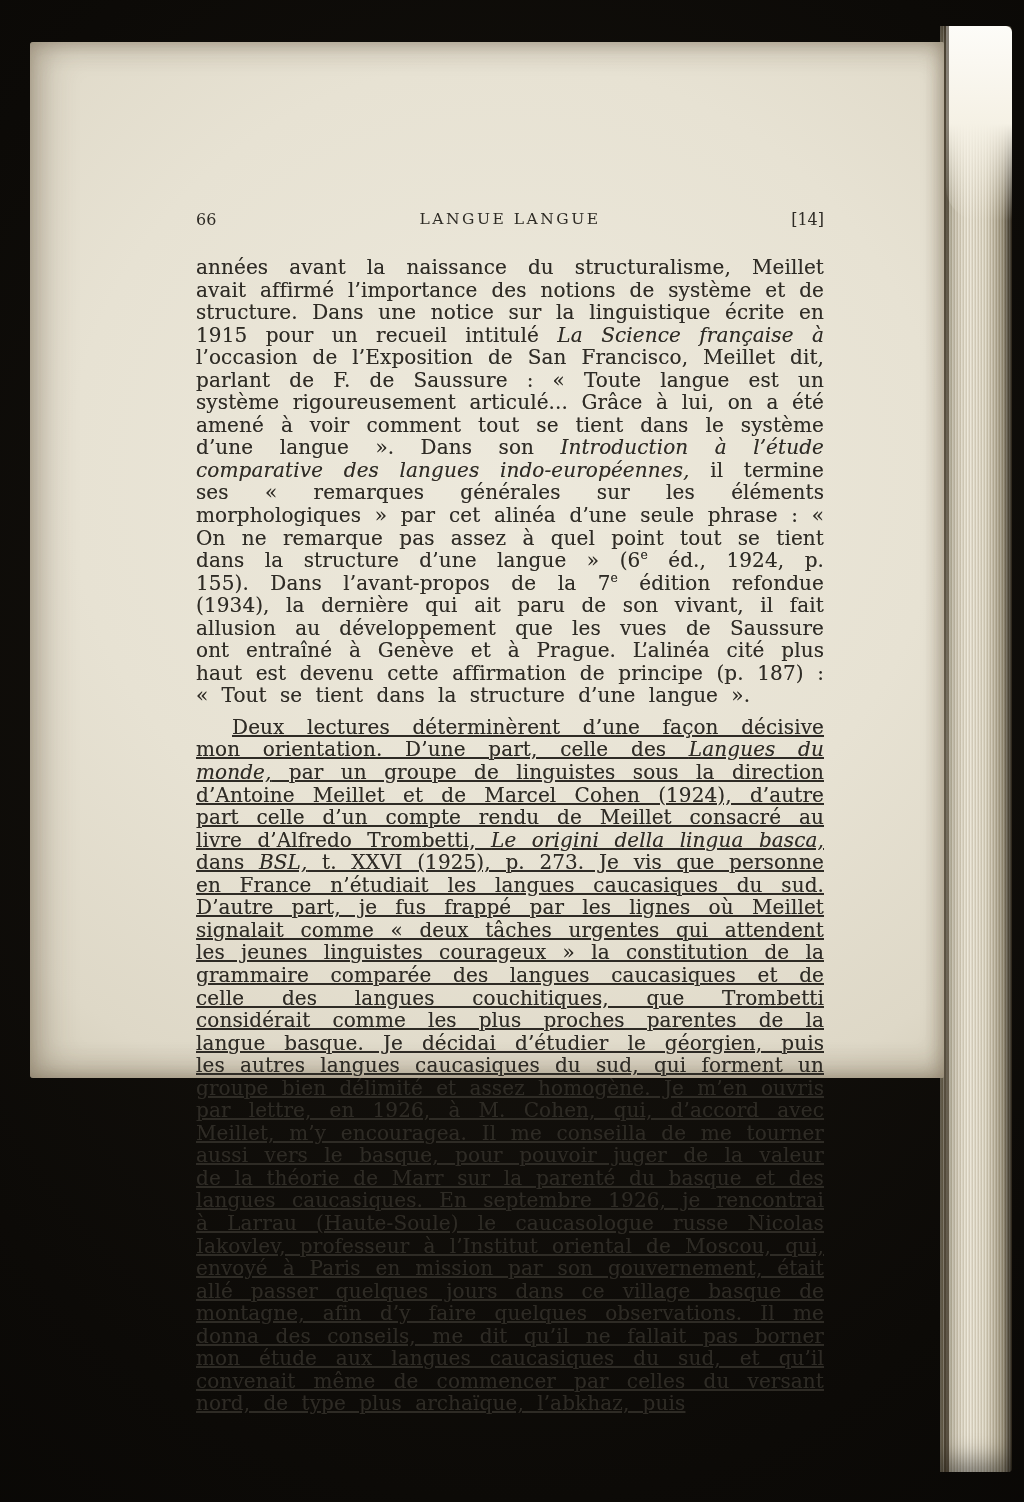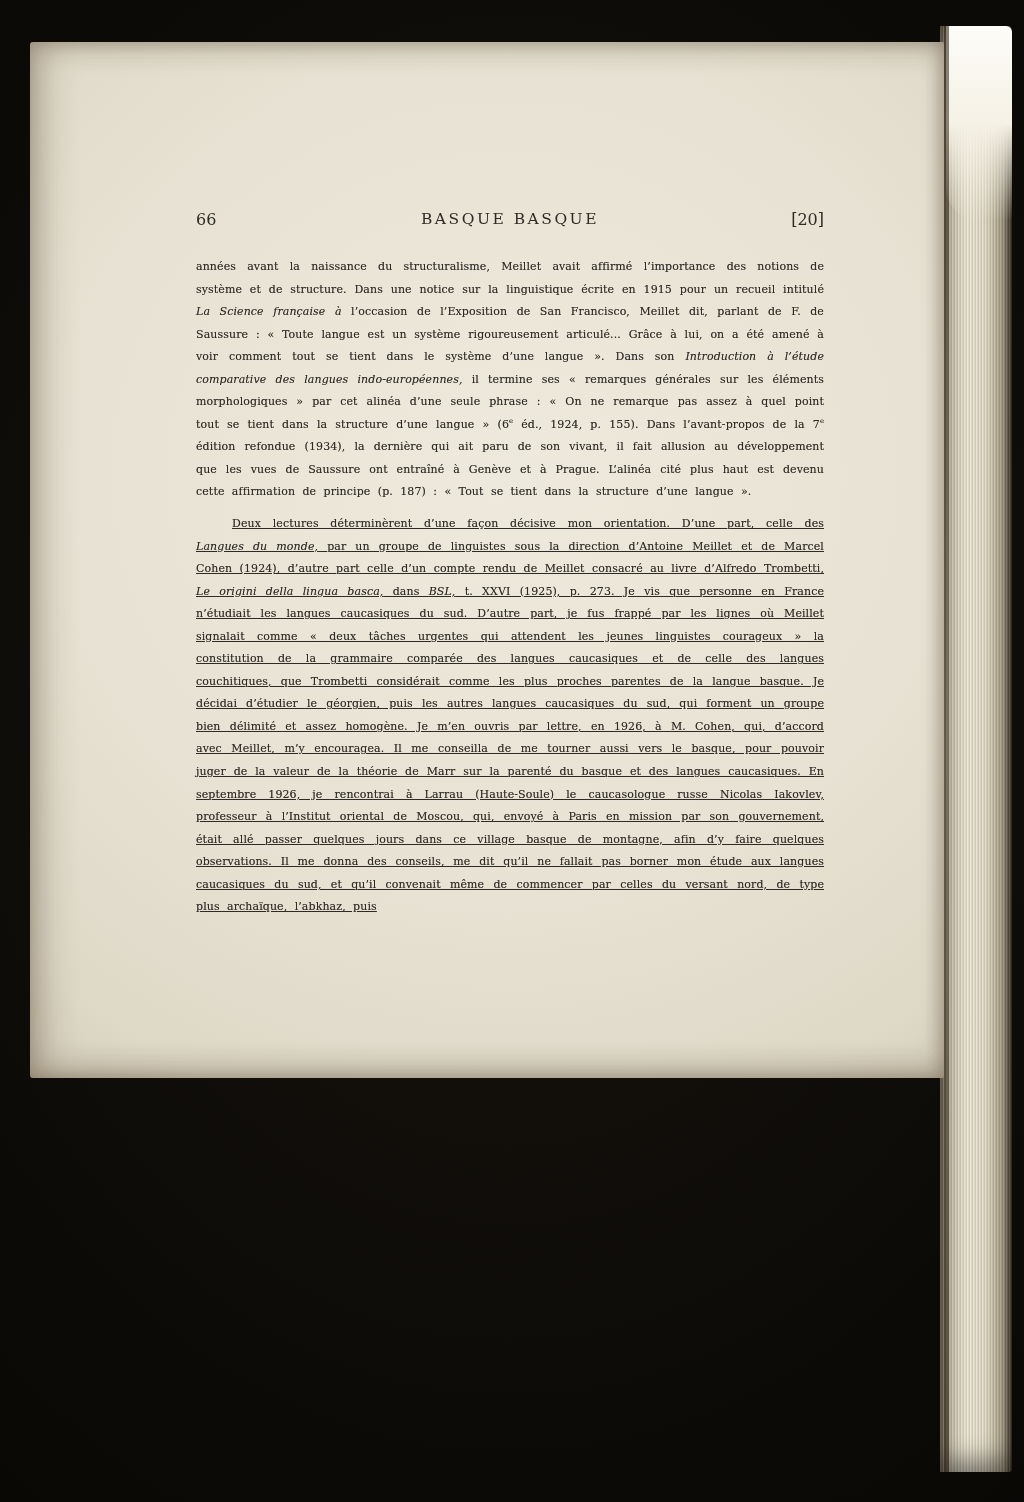--- a/index.html
+++ b/index.html
@@ -80,21 +80,21 @@
   .rh-ref  { position: absolute; right: 0; top: 0; }
   .rh-title {
     display: block;
     text-align: center;
     font-size: 15.5px;
     letter-spacing: 2.5px;
   }
 
   .para {
     margin: 0;
-    font-size: 11px;
+    font-size: 20px;
     line-height: 22.55px;
     text-align: justify;
     word-spacing: 0.34em;
     letter-spacing: 0.1px;
     color: #2e2b25;
     text-shadow: 0 0 0.4px rgba(46,43,37,0.45);
   }
   .para + .para { margin-top: 9px; text-decoration: underline; }
   .para.indent { text-indent: 36px; }
   .it { font-style: italic; }
@@ -112,22 +112,22 @@
 
   <div class="pages-edge"></div>
   <div class="corner-pages"></div>
   <div class="gutter"></div>
 
   <div class="page">
     <div class="text-block">
 
       <div class="running-head">
         <span class="rh-num">66</span>
-        <span class="rh-title">BASQUE BASQUE</span>
-        <span class="rh-ref">[20]</span>
+        <span class="rh-title">LANGUE LANGUE</span>
+        <span class="rh-ref">[14]</span>
       </div>
 
       <div class="paragraphs">
           <p class="para"><span>années avant la naissance du structuralisme, Meillet avait affirmé l’importance des notions de système et de structure. Dans une notice sur la linguistique écrite en 1915 pour un recueil intitulé </span><span class="it">La Science française à</span><span> l’occasion de l’Exposition de San Francisco, Meillet dit, parlant de F. de Saussure : « Toute langue est un système rigoureusement articulé... Grâce à lui, on a été amené à voir comment tout se tient dans le système d’une langue ». Dans son </span><span class="it">Introduction à l’étude comparative des langues indo-européennes,</span><span> il termine ses « remarques générales sur les éléments morphologiques » par cet alinéa d’une seule phrase : « On ne remarque pas assez à quel point tout se tient dans la structure d’une langue » (6</span><sup>e</sup><span> éd., 1924, p. 155). Dans l’avant-propos de la 7</span><sup>e</sup><span> édition refondue (1934), la dernière qui ait paru de son vivant, il fait allusion au développement que les vues de Saussure ont entraîné à Genève et à Prague. L’alinéa cité plus haut est devenu cette affirmation de principe (p. 187) : « Tout se tient dans la structure d’une langue ».</span></p>
           <p class="para indent"><span>Deux lectures déterminèrent d’une façon décisive mon orientation. D’une part, celle des </span><span class="it">Langues du monde,</span><span> par un groupe de linguistes sous la direction d’Antoine Meillet et de Marcel Cohen (1924), d’autre part celle d’un compte rendu de Meillet consacré au livre d’Alfredo Trombetti, </span><span class="it">Le origini della lingua basca,</span><span> dans </span><span class="it">BSL,</span><span> t. XXVI (1925), p. 273. Je vis que personne en France n’étudiait les langues caucasiques du sud. D’autre part, je fus frappé par les lignes où Meillet signalait comme « deux tâches urgentes qui attendent les jeunes linguistes courageux » la constitution de la grammaire comparée des langues caucasiques et de celle des langues couchitiques, que Trombetti considérait comme les plus proches parentes de la langue basque. Je décidai d’étudier le géorgien, puis les autres langues caucasiques du sud, qui forment un groupe bien délimité et assez homogène. Je m’en ouvris par lettre, en 1926, à M. Cohen, qui, d’accord avec Meillet, m’y encouragea. Il me conseilla de me tourner aussi vers le basque, pour pouvoir juger de la valeur de la théorie de Marr sur la parenté du basque et des langues caucasiques. En septembre 1926, je rencontrai à Larrau (Haute-Soule) le caucasologue russe Nicolas Iakovlev, professeur à l’Institut oriental de Moscou, qui, envoyé à Paris en mission par son gouvernement, était allé passer quelques jours dans ce village basque de montagne, afin d’y faire quelques observations. Il me donna des conseils, me dit qu’il ne fallait pas borner mon étude aux langues caucasiques du sud, et qu’il convenait même de commencer par celles du versant nord, de type plus archaïque, l’abkhaz, puis</span></p>
         </div>
 
     </div>
   </div>
 

